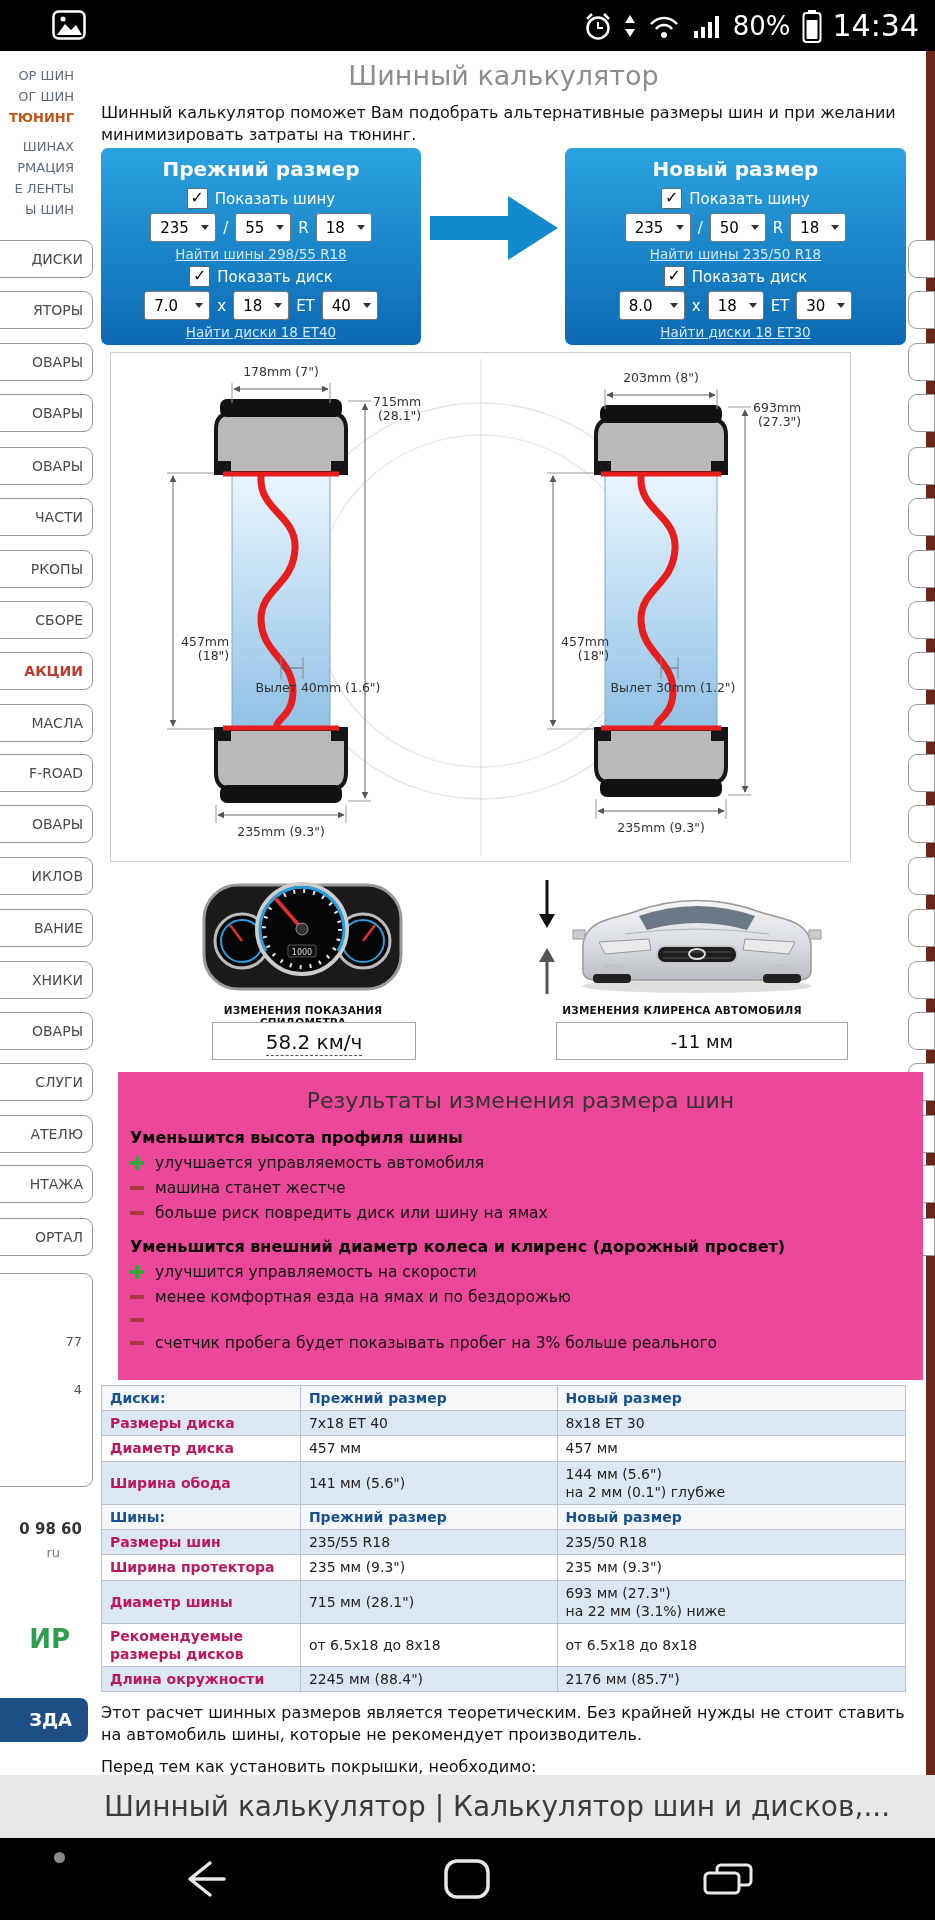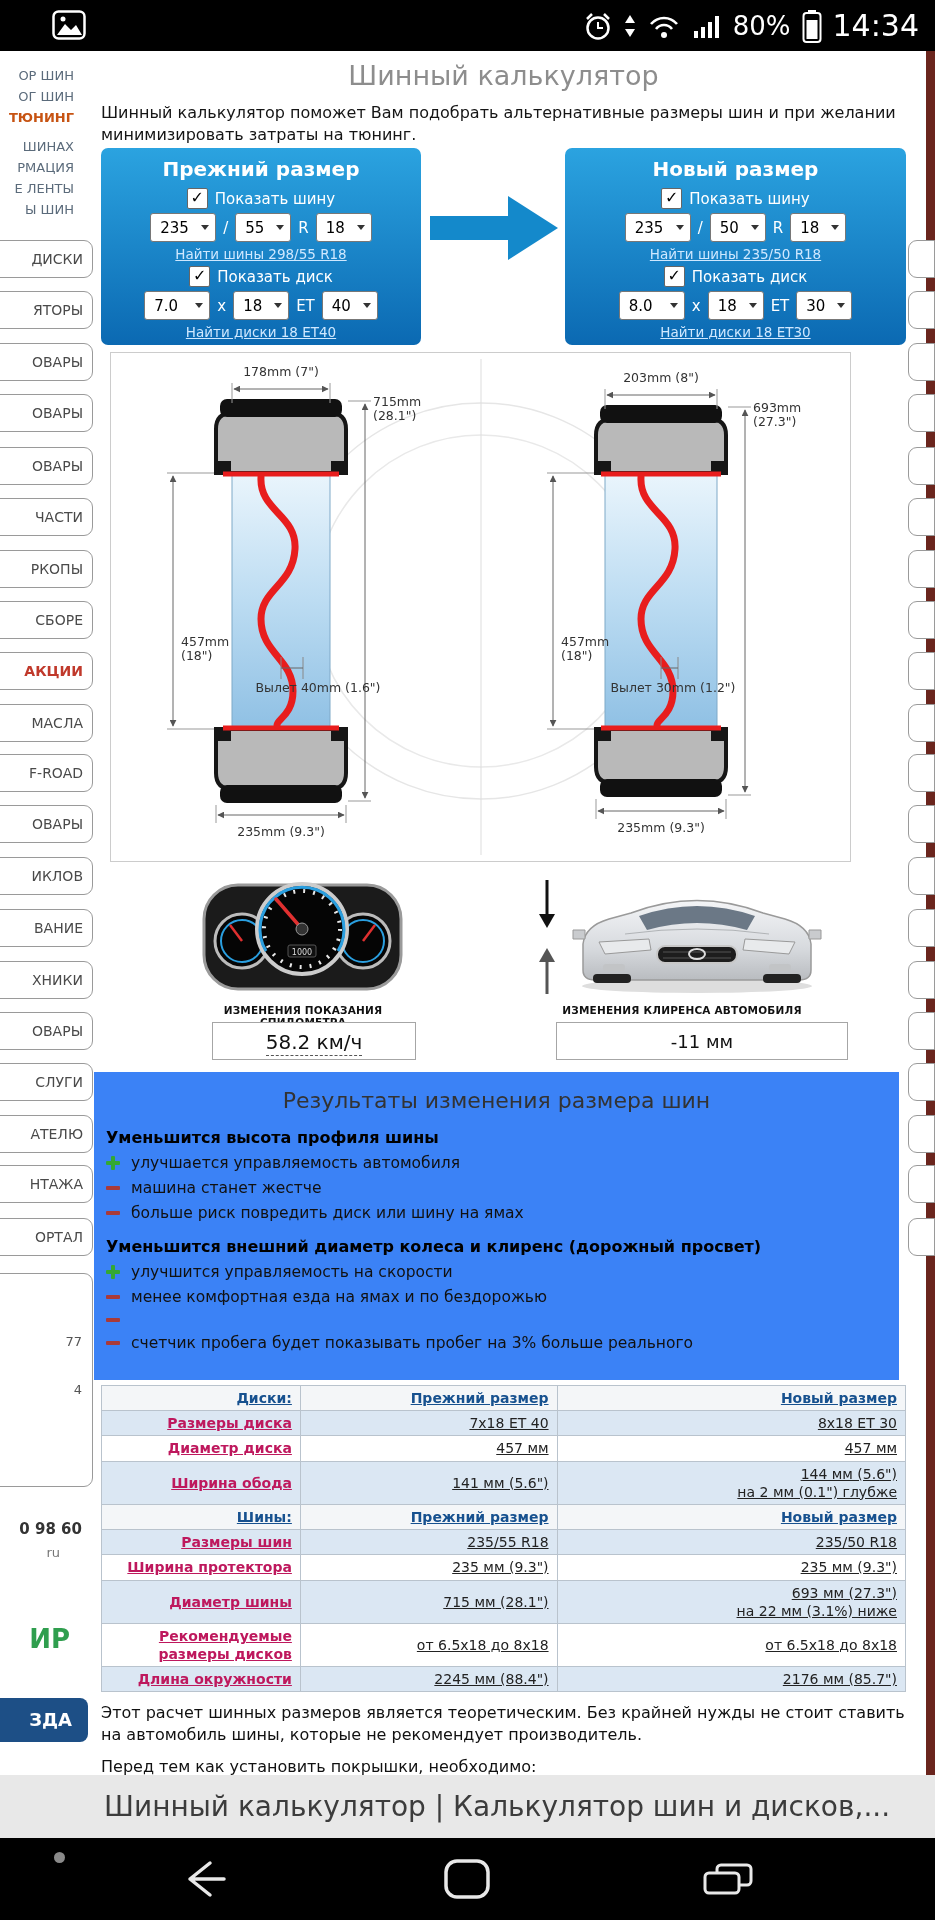--- a/index.html
+++ b/index.html
@@ -57,46 +57,46 @@
        box-sizing:border-box;gap:8px;}
   .sel.w1{width:66px;} .sel.w2{width:56px;}
   .sel-arrow{width:0;height:0;border-left:4px solid transparent;border-right:4px solid transparent;
              border-top:5px solid #333;}
   .plink{color:#cfe8ff;font-size:13.5px;text-decoration:underline;cursor:pointer;}
   .big-arrow{position:absolute;left:430px;top:194px;}
 
   
   .diagram{position:absolute;left:110px;top:352px;width:741px;height:510px;border:1px solid #ccc;
            background:#fff;box-sizing:border-box;}
-  .dim{position:absolute;font-size:12.5px;color:#333;white-space:pre-line;line-height:1.15;}
+  .dim{position:absolute;font-size:12.5px;color:#333;white-space:pre-line;line-height:1.15;text-align:right;}
   .dim.ctr{transform:translateX(-50%);text-align:center;}
 
   
   .speedo-svg{position:absolute;left:200px;top:869px;}
   .car-svg{position:absolute;left:565px;top:872px;}
   .clr-arrows{position:absolute;left:534px;top:876px;}
   .gauge-caption{position:absolute;font-size:10.5px;font-weight:bold;color:#111;text-align:center;letter-spacing:.2px;}
   .value-box{position:absolute;height:38px;border:1px solid #a6a6a6;background:#fff;text-align:center;
              line-height:38px;font-size:20px;color:#111;box-sizing:border-box;}
   .dashed-u{border-bottom:1px dashed #555;padding-bottom:1px;}
 
   
-  .results{position:absolute;left:94px;top:1072px;width:805px;height:308px;background:#3b82f6;
+  .results{position:absolute;left:118px;top:1072px;width:805px;height:308px;background:#ec4899;
            box-sizing:border-box;padding-top:16px;}
   .res-title{text-align:center;font-size:22px;color:#333;}
   .res-h{font-size:16px;font-weight:bold;margin:15px 0 4px 12px;color:#000;}
   .res-item{display:flex;align-items:center;gap:11px;margin:7px 0 0 12px;font-size:15.5px;color:#111;}
   .ic{width:14px;height:14px;position:relative;flex-shrink:0;}
   .ic-plus::before{content:"";position:absolute;left:0;top:5px;width:14px;height:4px;background:#34a834;border-radius:1px;}
   .ic-plus::after{content:"";position:absolute;left:5px;top:0;width:4px;height:14px;background:#34a834;border-radius:1px;}
   .ic-minus::before{content:"";position:absolute;left:0;top:5px;width:14px;height:4px;background:#a83a3a;border-radius:1px;}
 
   
   .tbl{position:absolute;left:101px;top:1385px;width:805px;border-collapse:collapse;font-size:14px;}
-  .tbl td{border:1px solid #b9c3cd;padding:3px 8px;text-align:right;color:#222;white-space:pre-line;line-height:1.3;text-decoration:underline;}
+  .tbl td{border:1px solid #b9c3cd;padding:3px 8px;text-align:left;color:#222;white-space:pre-line;line-height:1.3;}
   .tbl tr.hdr td{font-weight:bold;color:#17518f;background:#f4f6f8;}
   .tbl td.rowhead{font-weight:bold;color:#be185d;}
   .tbl tr.alt td{background:#dbe7f3;}
 
   .note1{position:absolute;left:101px;top:1702px;width:805px;font-size:16px;line-height:1.35;color:#111;}
   .note2{position:absolute;left:101px;top:1757px;width:805px;font-size:16px;color:#111;}
 
   
   .titlebar{position:absolute;left:0;top:1775px;width:935px;height:63px;background:#e8e8e8;
             display:flex;align-items:center;padding-left:104px;box-sizing:border-box;}

